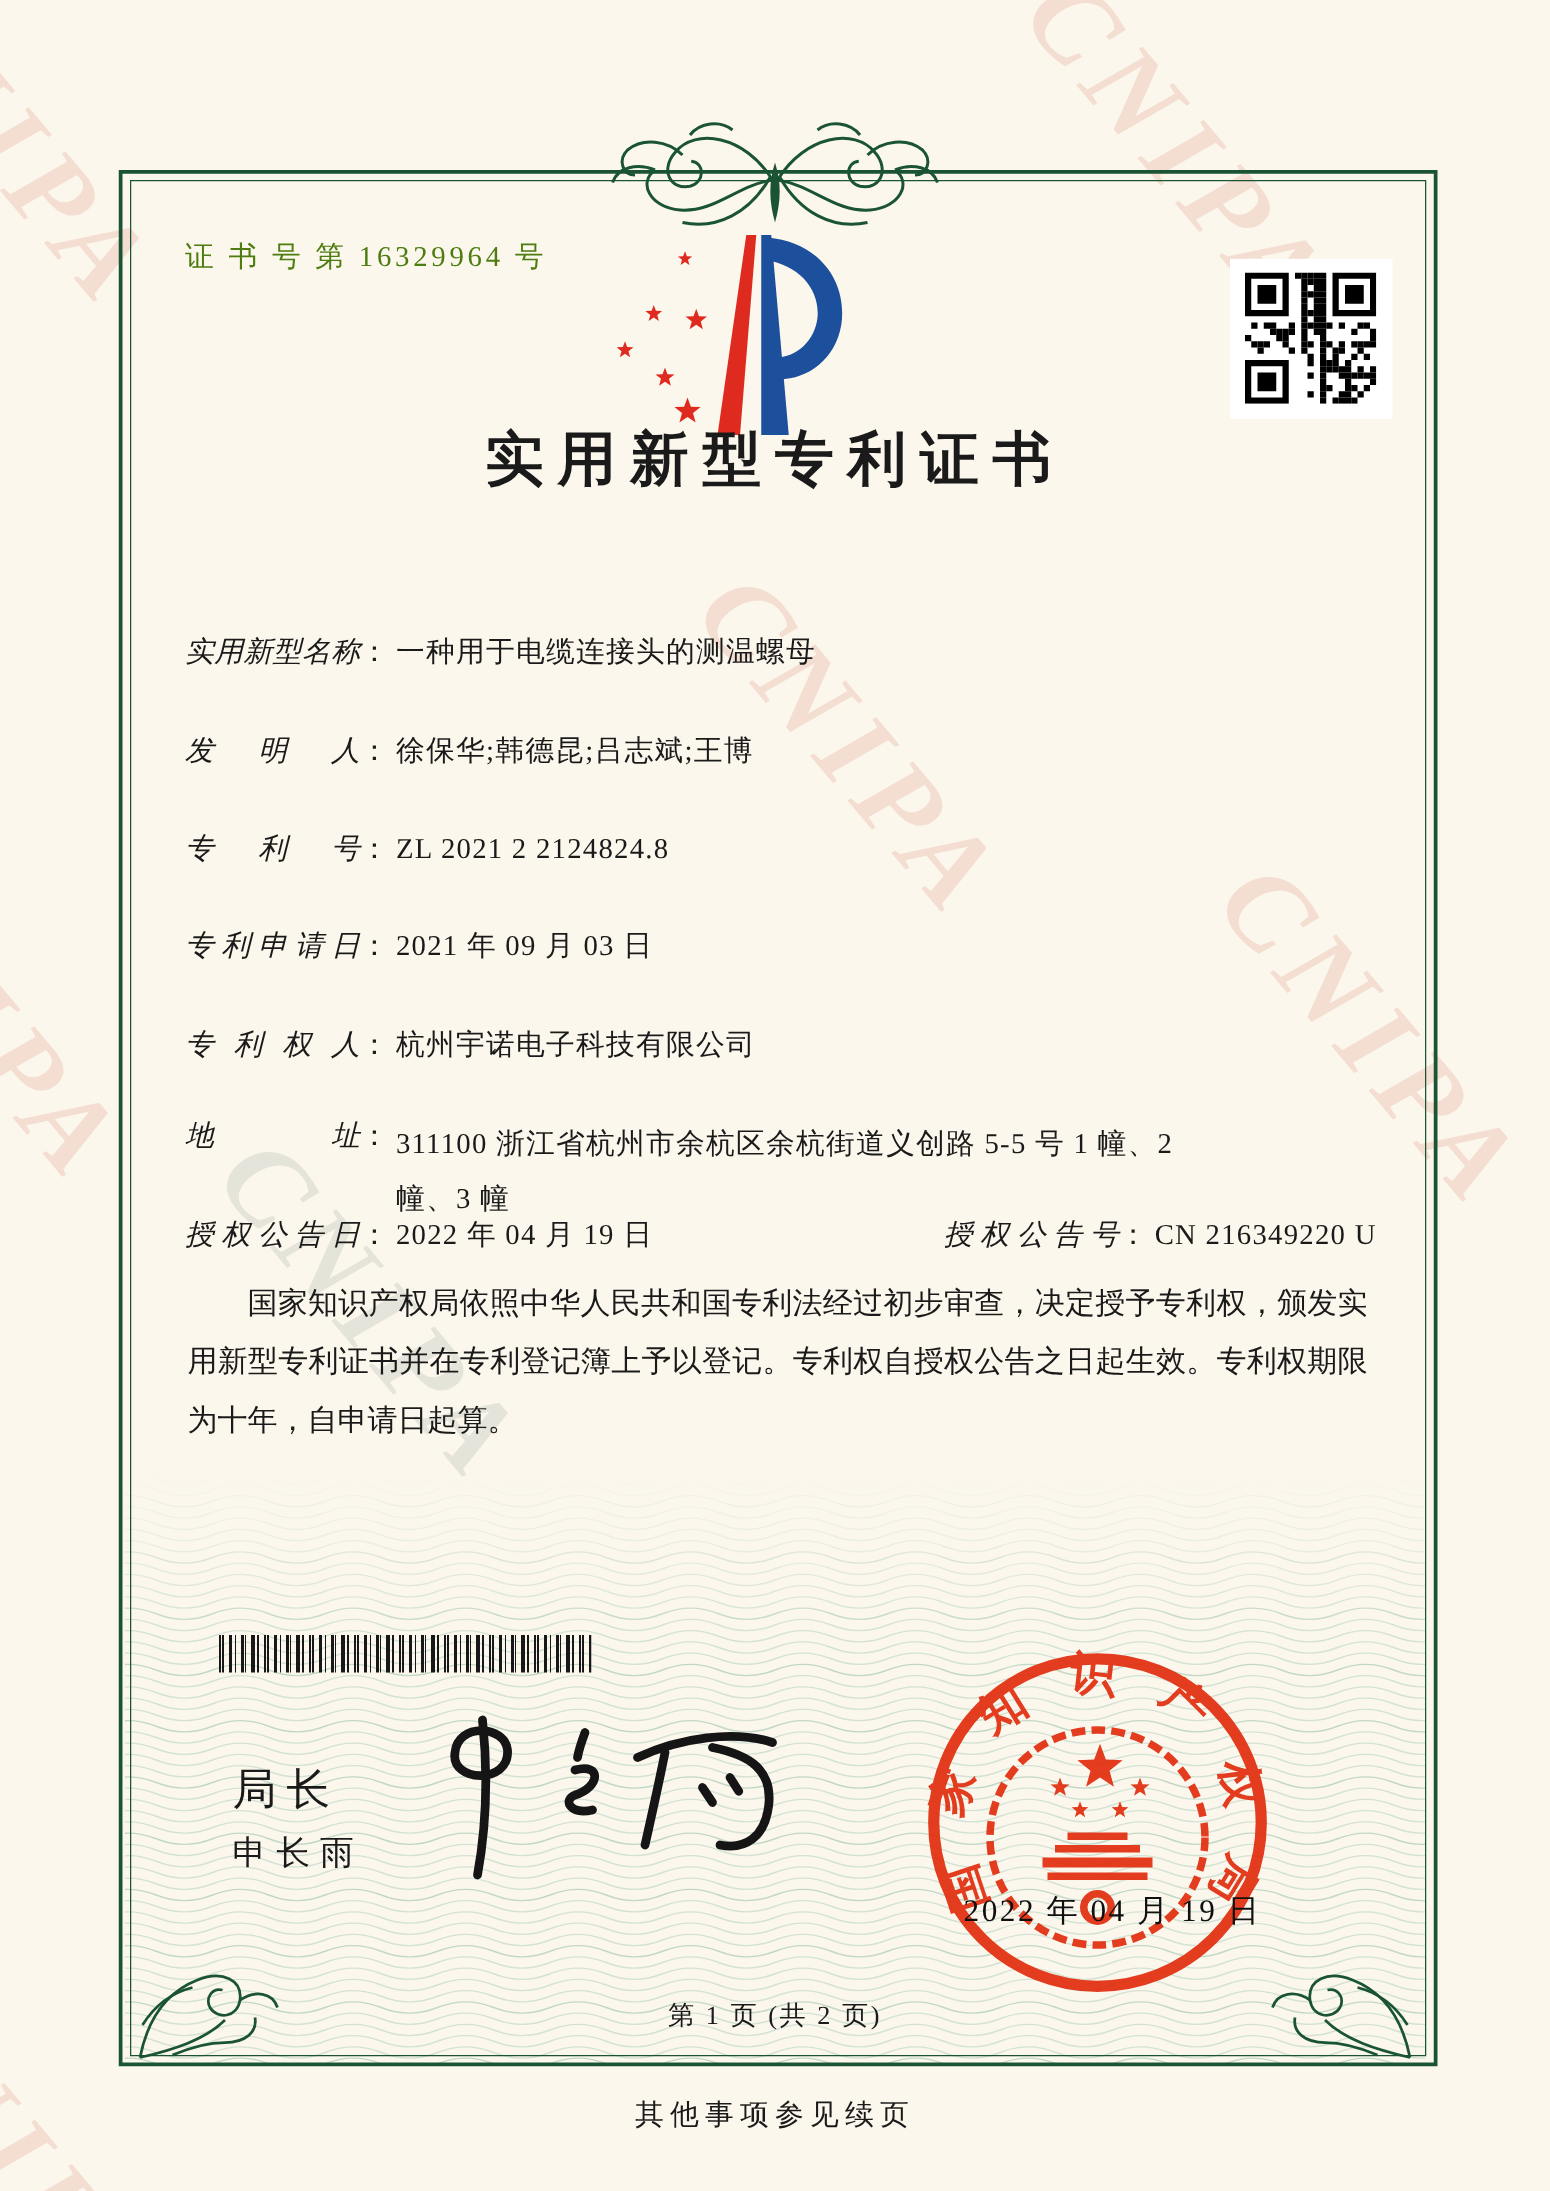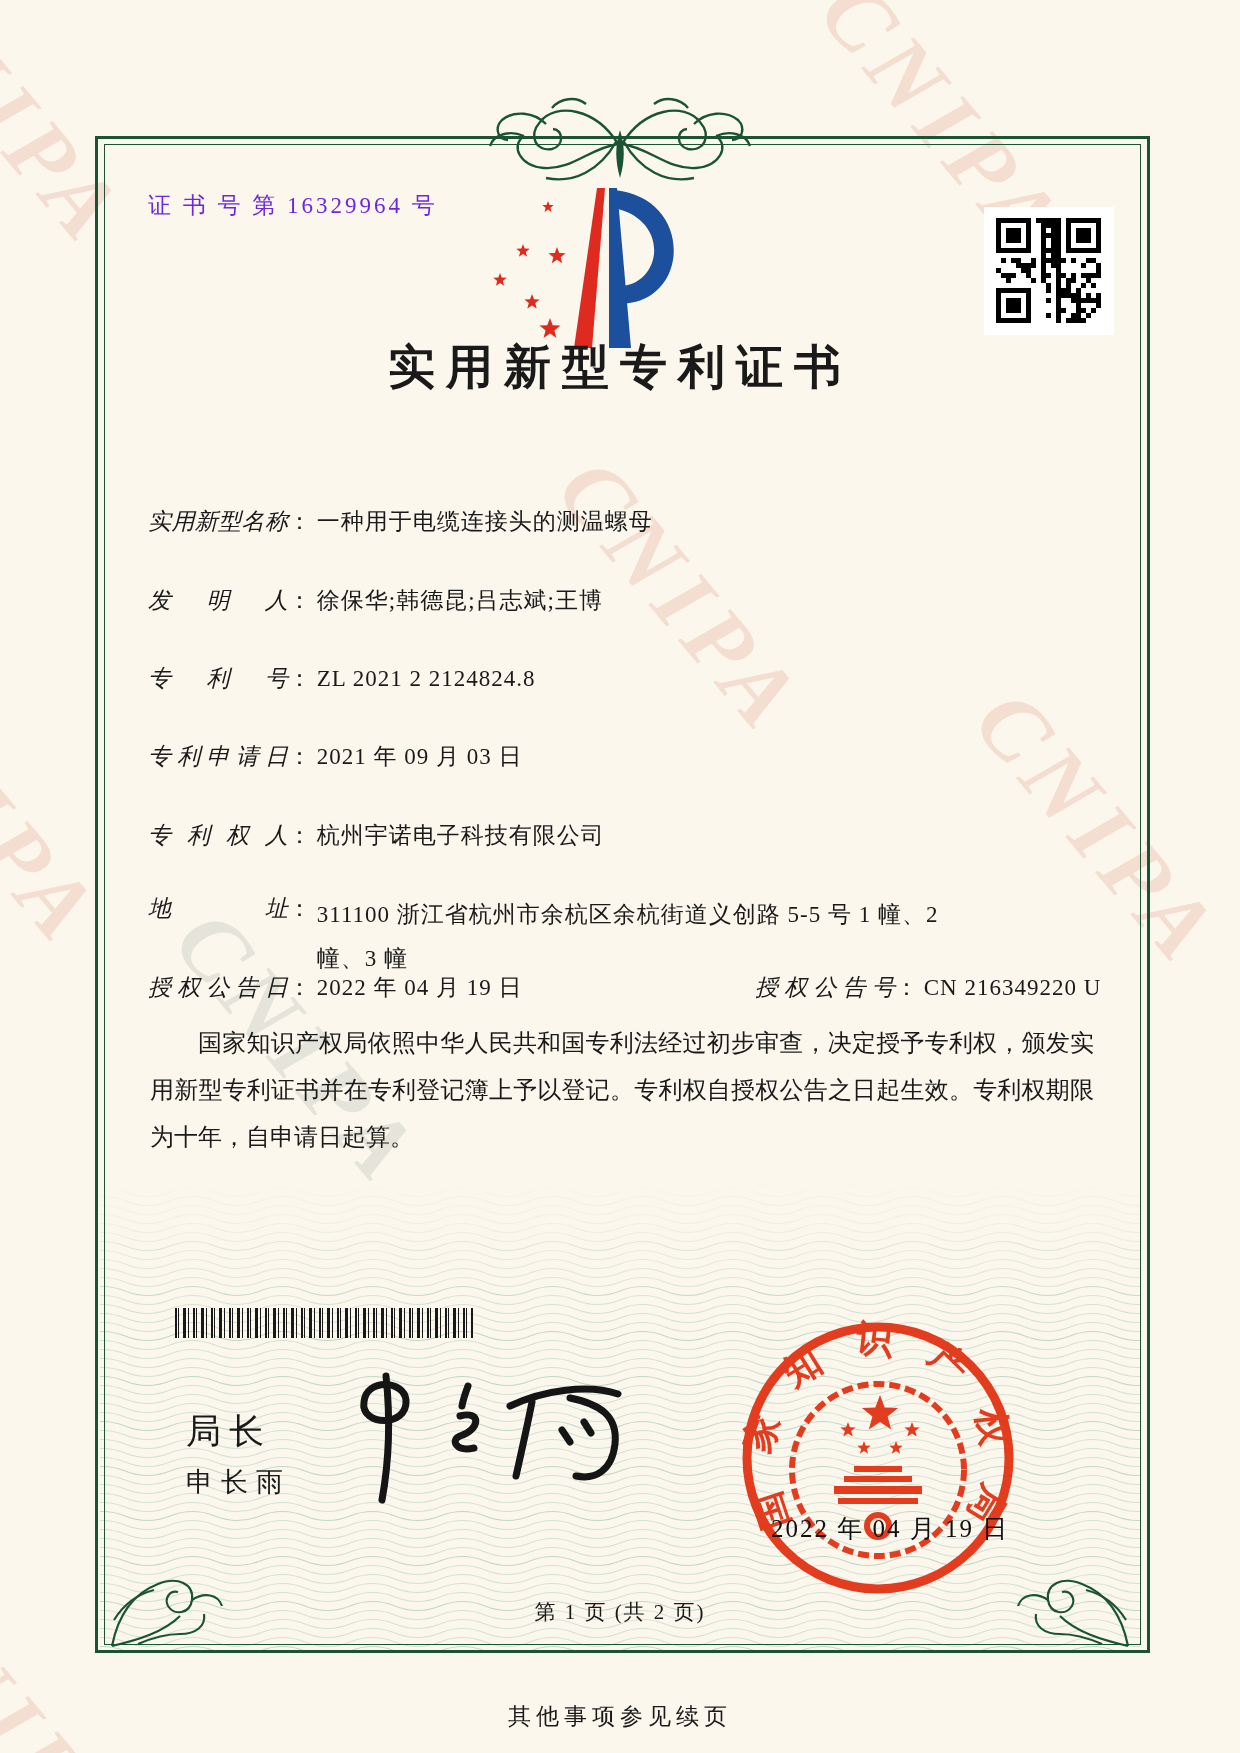--- a/index.html
+++ b/index.html
@@ -11,21 +11,21 @@
   .wm.gray{color:rgba(150,162,150,0.22);}
   
   .waves-wrap{position:absolute;left:100px;top:1150px;width:1040px;height:502px;z-index:0;}
   .wave-fade{position:absolute;left:100px;top:1150px;width:1040px;height:160px;z-index:0;
       background:linear-gradient(#fcf7ed 15%,rgba(252,247,237,0));}
   
   .frame-outer{position:absolute;left:95px;top:136px;right:90px;bottom:100px;border:3px solid #1b5434;z-index:2;}
   .frame-inner{position:absolute;left:104px;top:144px;right:99px;bottom:108px;border:1px solid #1b5434;z-index:2;}
   .ornament{position:absolute;z-index:3;}
   
-  .cert-no{position:absolute;left:148px;top:190px;font-size:23px;letter-spacing:3px;z-index:4;color:#6d28d9;}
+  .cert-no{position:absolute;left:148px;top:190px;font-size:23px;letter-spacing:3px;z-index:4;color:#4d7c0f;}
   .logo{position:absolute;left:478px;top:182px;z-index:4;}
   .qr-patch{position:absolute;left:984px;top:207px;width:130px;height:128px;background:#fff;z-index:4;}
   #qr{position:absolute;left:996px;top:218px;z-index:5;}
   .title{position:absolute;left:0;right:0;top:336px;text-align:center;font-size:47px;font-weight:bold;
          letter-spacing:11px;z-index:4;}
   
   .frow{position:absolute;left:148px;font-size:23px;white-space:nowrap;z-index:4;}
   .flabel{display:inline-block;width:140px;text-align:justify;text-align-last:justify;font-style:italic;}
   .fvalue{letter-spacing:1px;}
   .addr-val{display:inline-block;vertical-align:top;white-space:normal;width:640px;line-height:44px;letter-spacing:1px;}
@@ -41,21 +41,21 @@
   
   .signer-title{position:absolute;left:186px;top:1408px;font-size:35px;letter-spacing:8px;z-index:4;}
   .signer-name{position:absolute;left:186px;top:1464px;font-size:27px;letter-spacing:8px;z-index:4;}
   .signature{position:absolute;left:352px;top:1372px;z-index:5;}
   
   .seal{position:absolute;left:738px;top:1318px;z-index:4;opacity:0.96;}
   .seal-date{position:absolute;left:770px;top:1512px;width:240px;text-align:center;font-size:25px;
              letter-spacing:2px;color:#101010;z-index:6;}
   
   .page-info{position:absolute;left:0;right:0;top:1598px;text-align:center;font-size:21px;letter-spacing:2px;z-index:4;}
-  .footer-note{position:absolute;left:0;right:0;top:1676px;text-align:center;font-size:23px;letter-spacing:5px;z-index:4;margin-top:25px;}
+  .footer-note{position:absolute;left:0;right:0;top:1676px;text-align:center;font-size:23px;letter-spacing:5px;z-index:4;}
 </style>
 </head>
 <body>
 
 <div class="page">
 
   <svg id="waves" class="waves-wrap" width="1040" height="502" viewBox="0 0 1040 502">
       <path d="M-20 6 c15 -6 30 -6 45 0 c15 6 30 6 45 0 c15 -6 30 -6 45 0 c15 6 30 6 45 0 c15 -6 30 -6 45 0 c15 6 30 6 45 0 c15 -6 30 -6 45 0 c15 6 30 6 45 0 c15 -6 30 -6 45 0 c15 6 30 6 45 0 c15 -6 30 -6 45 0 c15 6 30 6 45 0 c15 -6 30 -6 45 0 c15 6 30 6 45 0 c15 -6 30 -6 45 0 c15 6 30 6 45 0 c15 -6 30 -6 45 0 c15 6 30 6 45 0 c15 -6 30 -6 45 0 c15 6 30 6 45 0 c15 -6 30 -6 45 0 c15 6 30 6 45 0 c15 -6 30 -6 45 0 c15 6 30 6 45 0" fill="none" stroke="#c2d8c6" stroke-width="1.1"></path>
       <path d="M-20 15 c15 -6 30 -6 45 0 c15 6 30 6 45 0 c15 -6 30 -6 45 0 c15 6 30 6 45 0 c15 -6 30 -6 45 0 c15 6 30 6 45 0 c15 -6 30 -6 45 0 c15 6 30 6 45 0 c15 -6 30 -6 45 0 c15 6 30 6 45 0 c15 -6 30 -6 45 0 c15 6 30 6 45 0 c15 -6 30 -6 45 0 c15 6 30 6 45 0 c15 -6 30 -6 45 0 c15 6 30 6 45 0 c15 -6 30 -6 45 0 c15 6 30 6 45 0 c15 -6 30 -6 45 0 c15 6 30 6 45 0 c15 -6 30 -6 45 0 c15 6 30 6 45 0 c15 -6 30 -6 45 0 c15 6 30 6 45 0" fill="none" stroke="#d3e2d4" stroke-width="1.1"></path>
       <path d="M-20 24 c15 -6 30 -6 45 0 c15 6 30 6 45 0 c15 -6 30 -6 45 0 c15 6 30 6 45 0 c15 -6 30 -6 45 0 c15 6 30 6 45 0 c15 -6 30 -6 45 0 c15 6 30 6 45 0 c15 -6 30 -6 45 0 c15 6 30 6 45 0 c15 -6 30 -6 45 0 c15 6 30 6 45 0 c15 -6 30 -6 45 0 c15 6 30 6 45 0 c15 -6 30 -6 45 0 c15 6 30 6 45 0 c15 -6 30 -6 45 0 c15 6 30 6 45 0 c15 -6 30 -6 45 0 c15 6 30 6 45 0 c15 -6 30 -6 45 0 c15 6 30 6 45 0 c15 -6 30 -6 45 0 c15 6 30 6 45 0" fill="none" stroke="#d3e2d4" stroke-width="1.1"></path>

